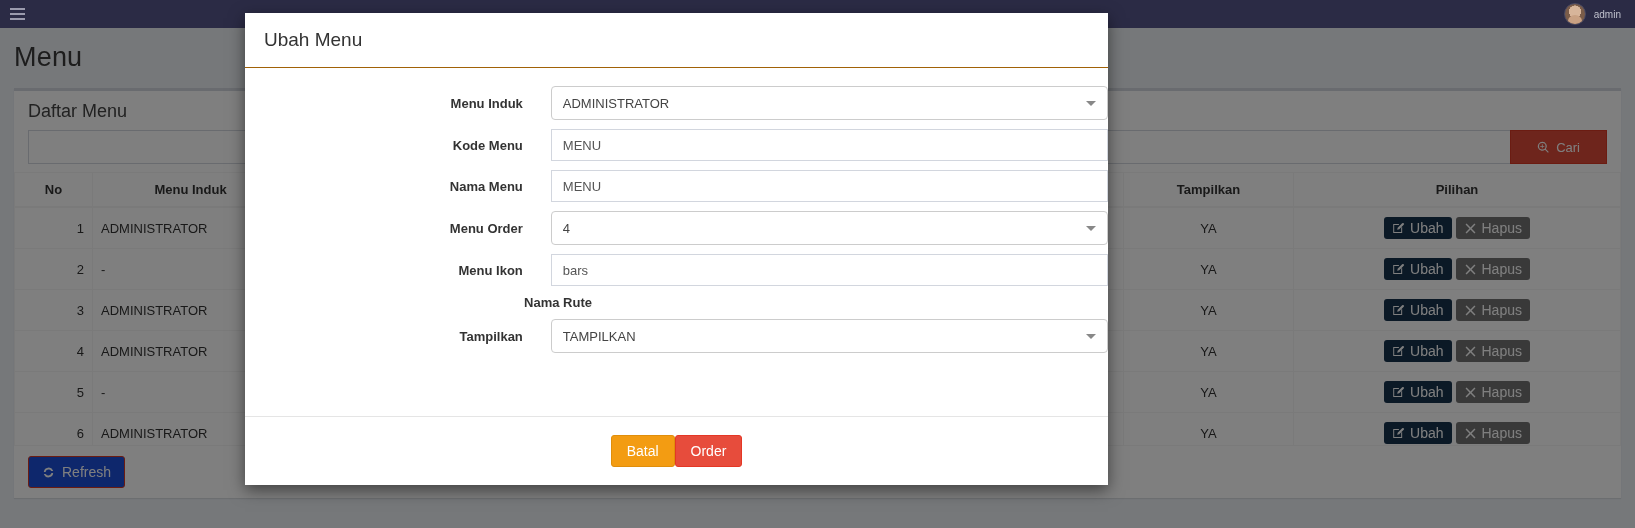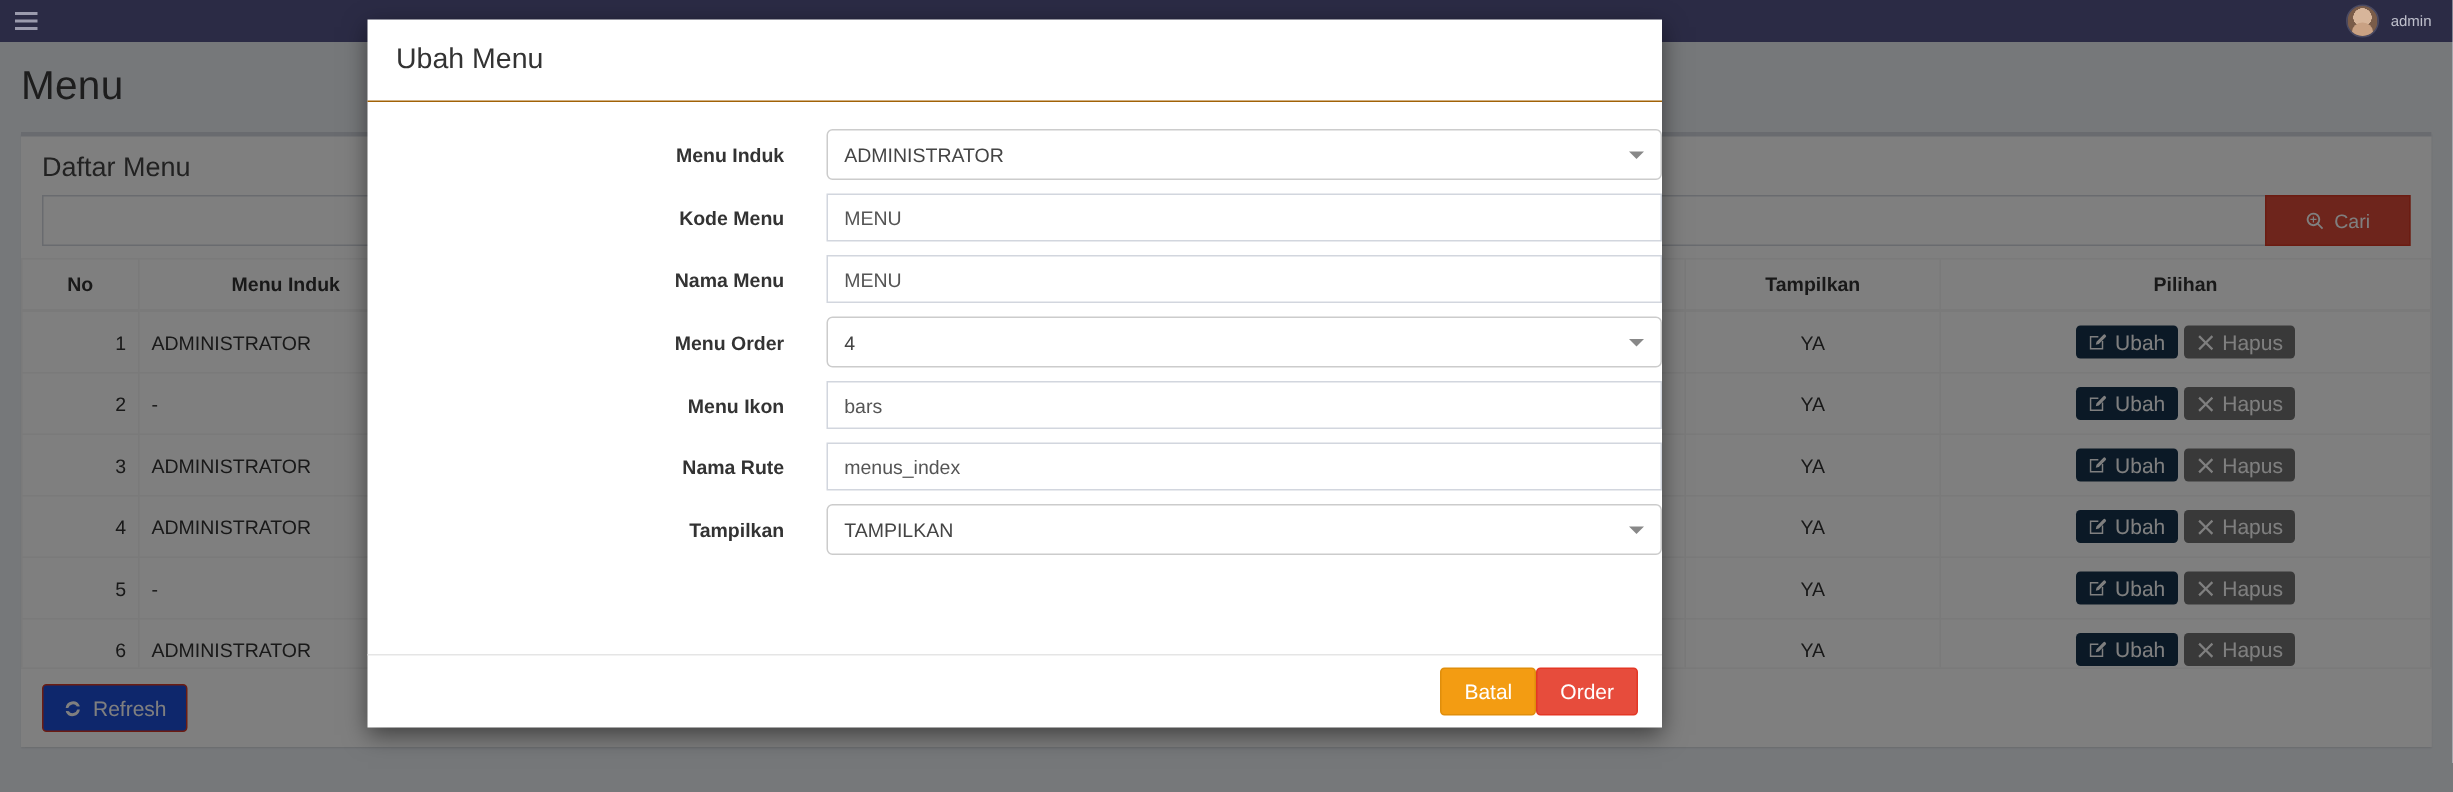--- a/index.html
+++ b/index.html
@@ -144,22 +144,22 @@
     font-size: 13px; color: #444; padding: 0 11px; outline: none;
     font-family: "Liberation Sans", sans-serif; background: #fff;
     display: flex; align-items: center; position: relative; cursor: pointer;
   }
   .caret {
     position: absolute; right: 11px; top: 50%; margin-top: -2px;
     width: 0; height: 0; border-left: 5px solid transparent;
     border-right: 5px solid transparent; border-top: 5px solid #888;
   }
   .modal-footer {
-    border-top: 1px solid #e5e5e5; padding: 8px 16px;
-    display: flex; align-items: center; justify-content: flex-end;
+    border-top: 1px solid #e5e5e5; padding: 18px 16px;
+    display: flex; align-items: center; justify-content: center;
   }
   .btn-batal {
     background: #f39c12; border: 1px solid #e08e0b; color: #fff;
     border-radius: 3px; font-size: 14px; padding: 7px 15px; cursor: pointer;
     font-family: "Liberation Sans", sans-serif;
   }
   .btn-simpan {
     background: #e74c3c; border: 1px solid #e43725; color: #fff;
     border-radius: 3px; font-size: 14px; padding: 7px 15px; cursor: pointer;
     font-family: "Liberation Sans", sans-serif;
@@ -418,21 +418,20 @@
           <span>4</span>
           <span class="caret"></span>
         </div>
       </div>
       <div class="form-row">
         <div class="form-label">Menu Ikon</div>
         <input class="form-control" type="text" value="bars" style="">
       </div>
       <div class="form-row">
         <div class="form-label">Nama Rute</div>
-        <input class="form-control" type="text" value="menus_index" style="">
       </div>
       <div class="form-row">
         <div class="form-label">Tampilkan</div>
         <div class="form-select">
           <span>TAMPILKAN</span>
           <span class="caret"></span>
         </div>
       </div>
     </div>
   <div class="modal-footer">

